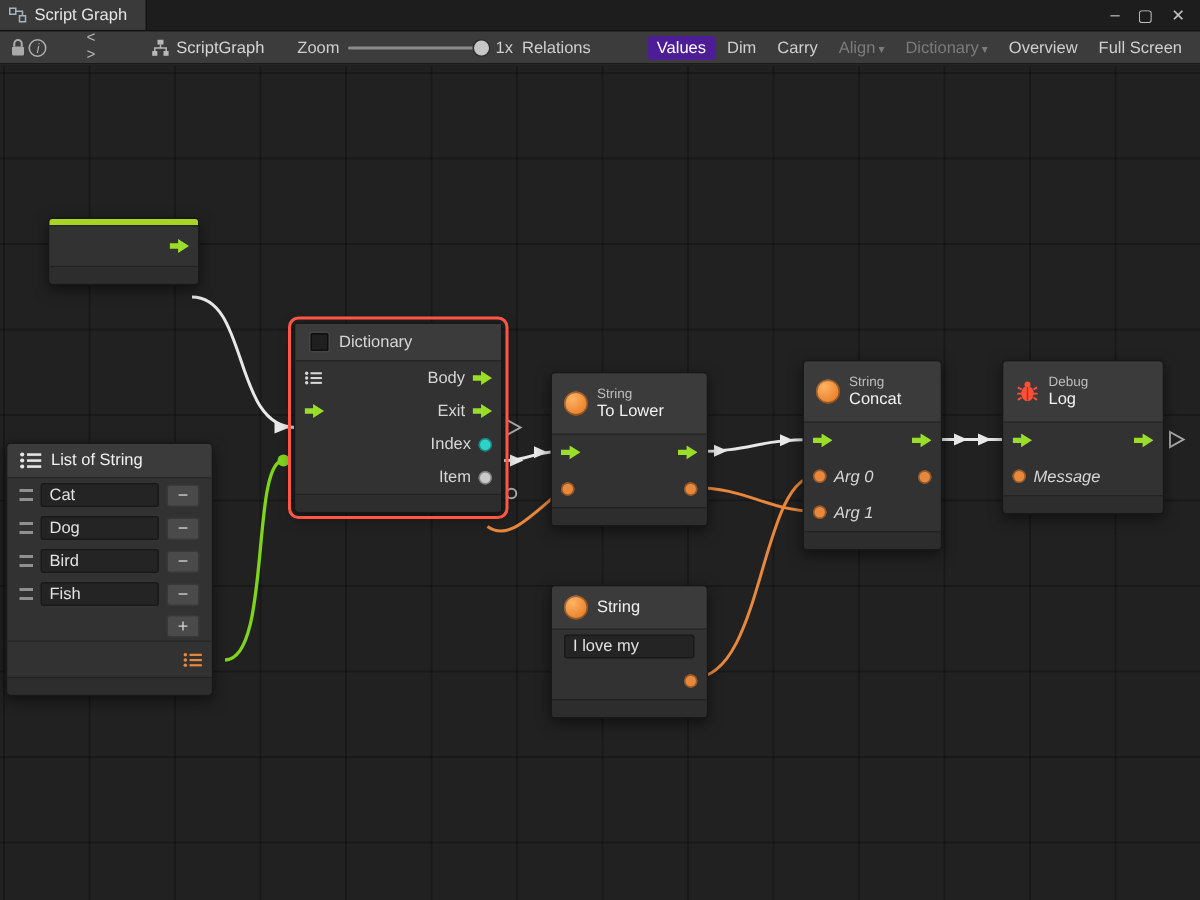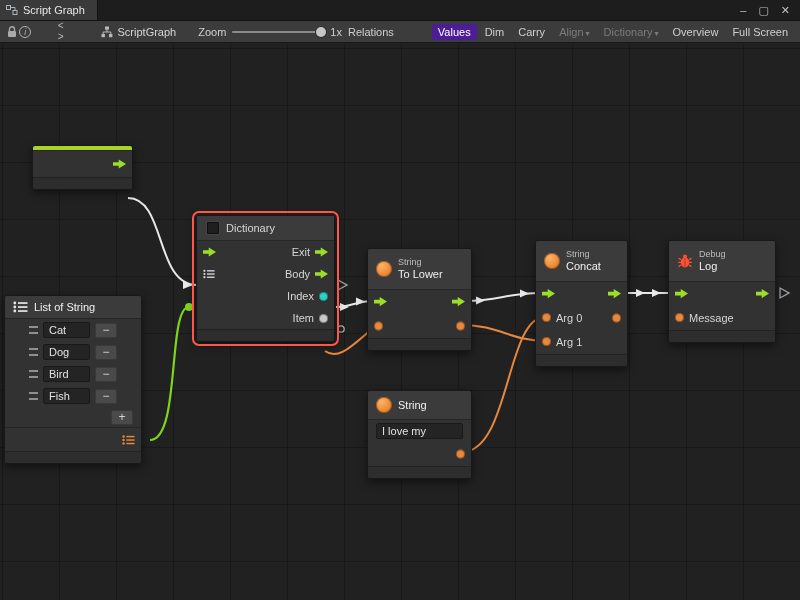--- a/index.html
+++ b/index.html
@@ -52,39 +52,39 @@
   .nhead.tall { padding:8px; }
   .ntitles { display:flex; flex-direction:column; line-height:1.18; }
   .ncat { font-size:9px; color:#bdbdbd; }
   .nname { font-size:11px; color:#f0f0f0; }
   .nbody { background:#323232; border-top:1px solid #262626; }
   .nfoot { height:12px; background:#2d2d2d; border-top:1px solid #222; border-radius:0 0 2px 2px; }
   .row { position:relative; height:22px; }
   .row.h24 { height:24px; }
   .row.h26 { height:26px; }
   .pin-left  { position:absolute; left:6px;  top:50%; transform:translateY(-50%);
-               display:flex; align-items:center; gap:5px; }
+               display:flex; align-items:center; gap:5px;font-style:italic; }
   .pin-right { position:absolute; right:6px; top:50%; transform:translateY(-50%);
                display:flex; align-items:center; gap:5px; }
   .exec { width:13px; height:10px; background:#9ADE2A;
           clip-path:polygon(0 32%,44% 32%,44% 4%,100% 50%,44% 96%,44% 68%,0 68%); }
   .dot { width:9px; height:9px; border-radius:50%; background:#E8883C;
          box-shadow:inset 0 0 0 1px rgba(0,0,0,0.35); }
   .dot.teal { background:#2BD3C9; }
   .dot.light { background:#C9C9C9; }
   .plabel { font-size:11px; color:#d6d6d6; }
   .str-circle { width:16px; height:16px; border-radius:50%;
                 background:radial-gradient(circle at 35% 30%, #ffb264, #e8822c 72%);
                 box-shadow:inset 0 0 0 1px rgba(0,0,0,0.35); }
   .checkbox { width:12px; height:12px; background:#1f1f1f; border:1px solid #0e0e0e;
               box-shadow:0 0 0 1px #454545; border-radius:1px; }
   .dict-row { display:flex; align-items:center; gap:7px; height:24px; padding:0 10px; background:#3b3b3b; }
 
   
-  .lrow { display:flex; align-items:center; gap:5px; padding:0 24px; height:22px; }
+  .lrow { display:flex; align-items:center; gap:5px; padding:0 8px; height:22px; }
   .handle { width:9px; height:8px; border-top:2px solid #909090; border-bottom:2px solid #909090; }
   .lfield { flex:1; background:#242424; border:1px solid #191919; border-radius:2px;
             height:16px; line-height:14px; padding:0 5px; font-size:11px; color:#e2e2e2; }
   .sbtn { width:22px; height:15px; background:#4a4a4a; border:1px solid #393939; border-radius:2px;
           color:#d4d4d4; text-align:center; line-height:13px; font-size:12px; }
   .plus-row { display:flex; justify-content:flex-end; padding:0 8px; height:20px; align-items:center; }
   .field-row { display:flex; align-items:center; padding:0 8px; height:22px; }
 </style>
 </head>
 <body>
@@ -251,40 +251,40 @@
     </div>
 
     <div class="node selected" style="left:196px; top:171px; width:139px;">
       <div class="dict-row">
         <span class="checkbox"></span>
         <span class="plabel">Dictionary</span>
       </div>
       <div class="nbody">
         <div class="row">
           <span class="pin-left">
-              <span class="exec"></span>
-            </span>
-          <span class="pin-right">
-            <span class="plabel">Exit</span>
-            <span class="exec"></span>
-          </span>
-        </div>
-        <div class="row">
-          <span class="pin-left">
             <svg width="12" height="10" viewBox="0 0 15 12">
               <circle cx="1.8" cy="2" r="1.4" fill="#d8d8d8"></circle>
                 <rect x="5" y="1.2" width="9.5" height="1.7" fill="#d8d8d8"></rect>
               <circle cx="1.8" cy="6" r="1.4" fill="#d8d8d8"></circle>
                 <rect x="5" y="5.2" width="9.5" height="1.7" fill="#d8d8d8"></rect>
               <circle cx="1.8" cy="10" r="1.4" fill="#d8d8d8"></circle>
                 <rect x="5" y="9.2" width="9.5" height="1.7" fill="#d8d8d8"></rect>
             </svg>
           </span>
           <span class="pin-right">
             <span class="plabel">Body</span>
+            <span class="exec"></span>
+          </span>
+        </div>
+        <div class="row">
+          <span class="pin-left">
+              <span class="exec"></span>
+            </span>
+          <span class="pin-right">
+            <span class="plabel">Exit</span>
             <span class="exec"></span>
           </span>
         </div>
         <div class="row">
           <span class="pin-right">
             <span class="plabel">Index</span>
             <span class="dot teal"></span>
           </span>
         </div>
         <div class="row">

